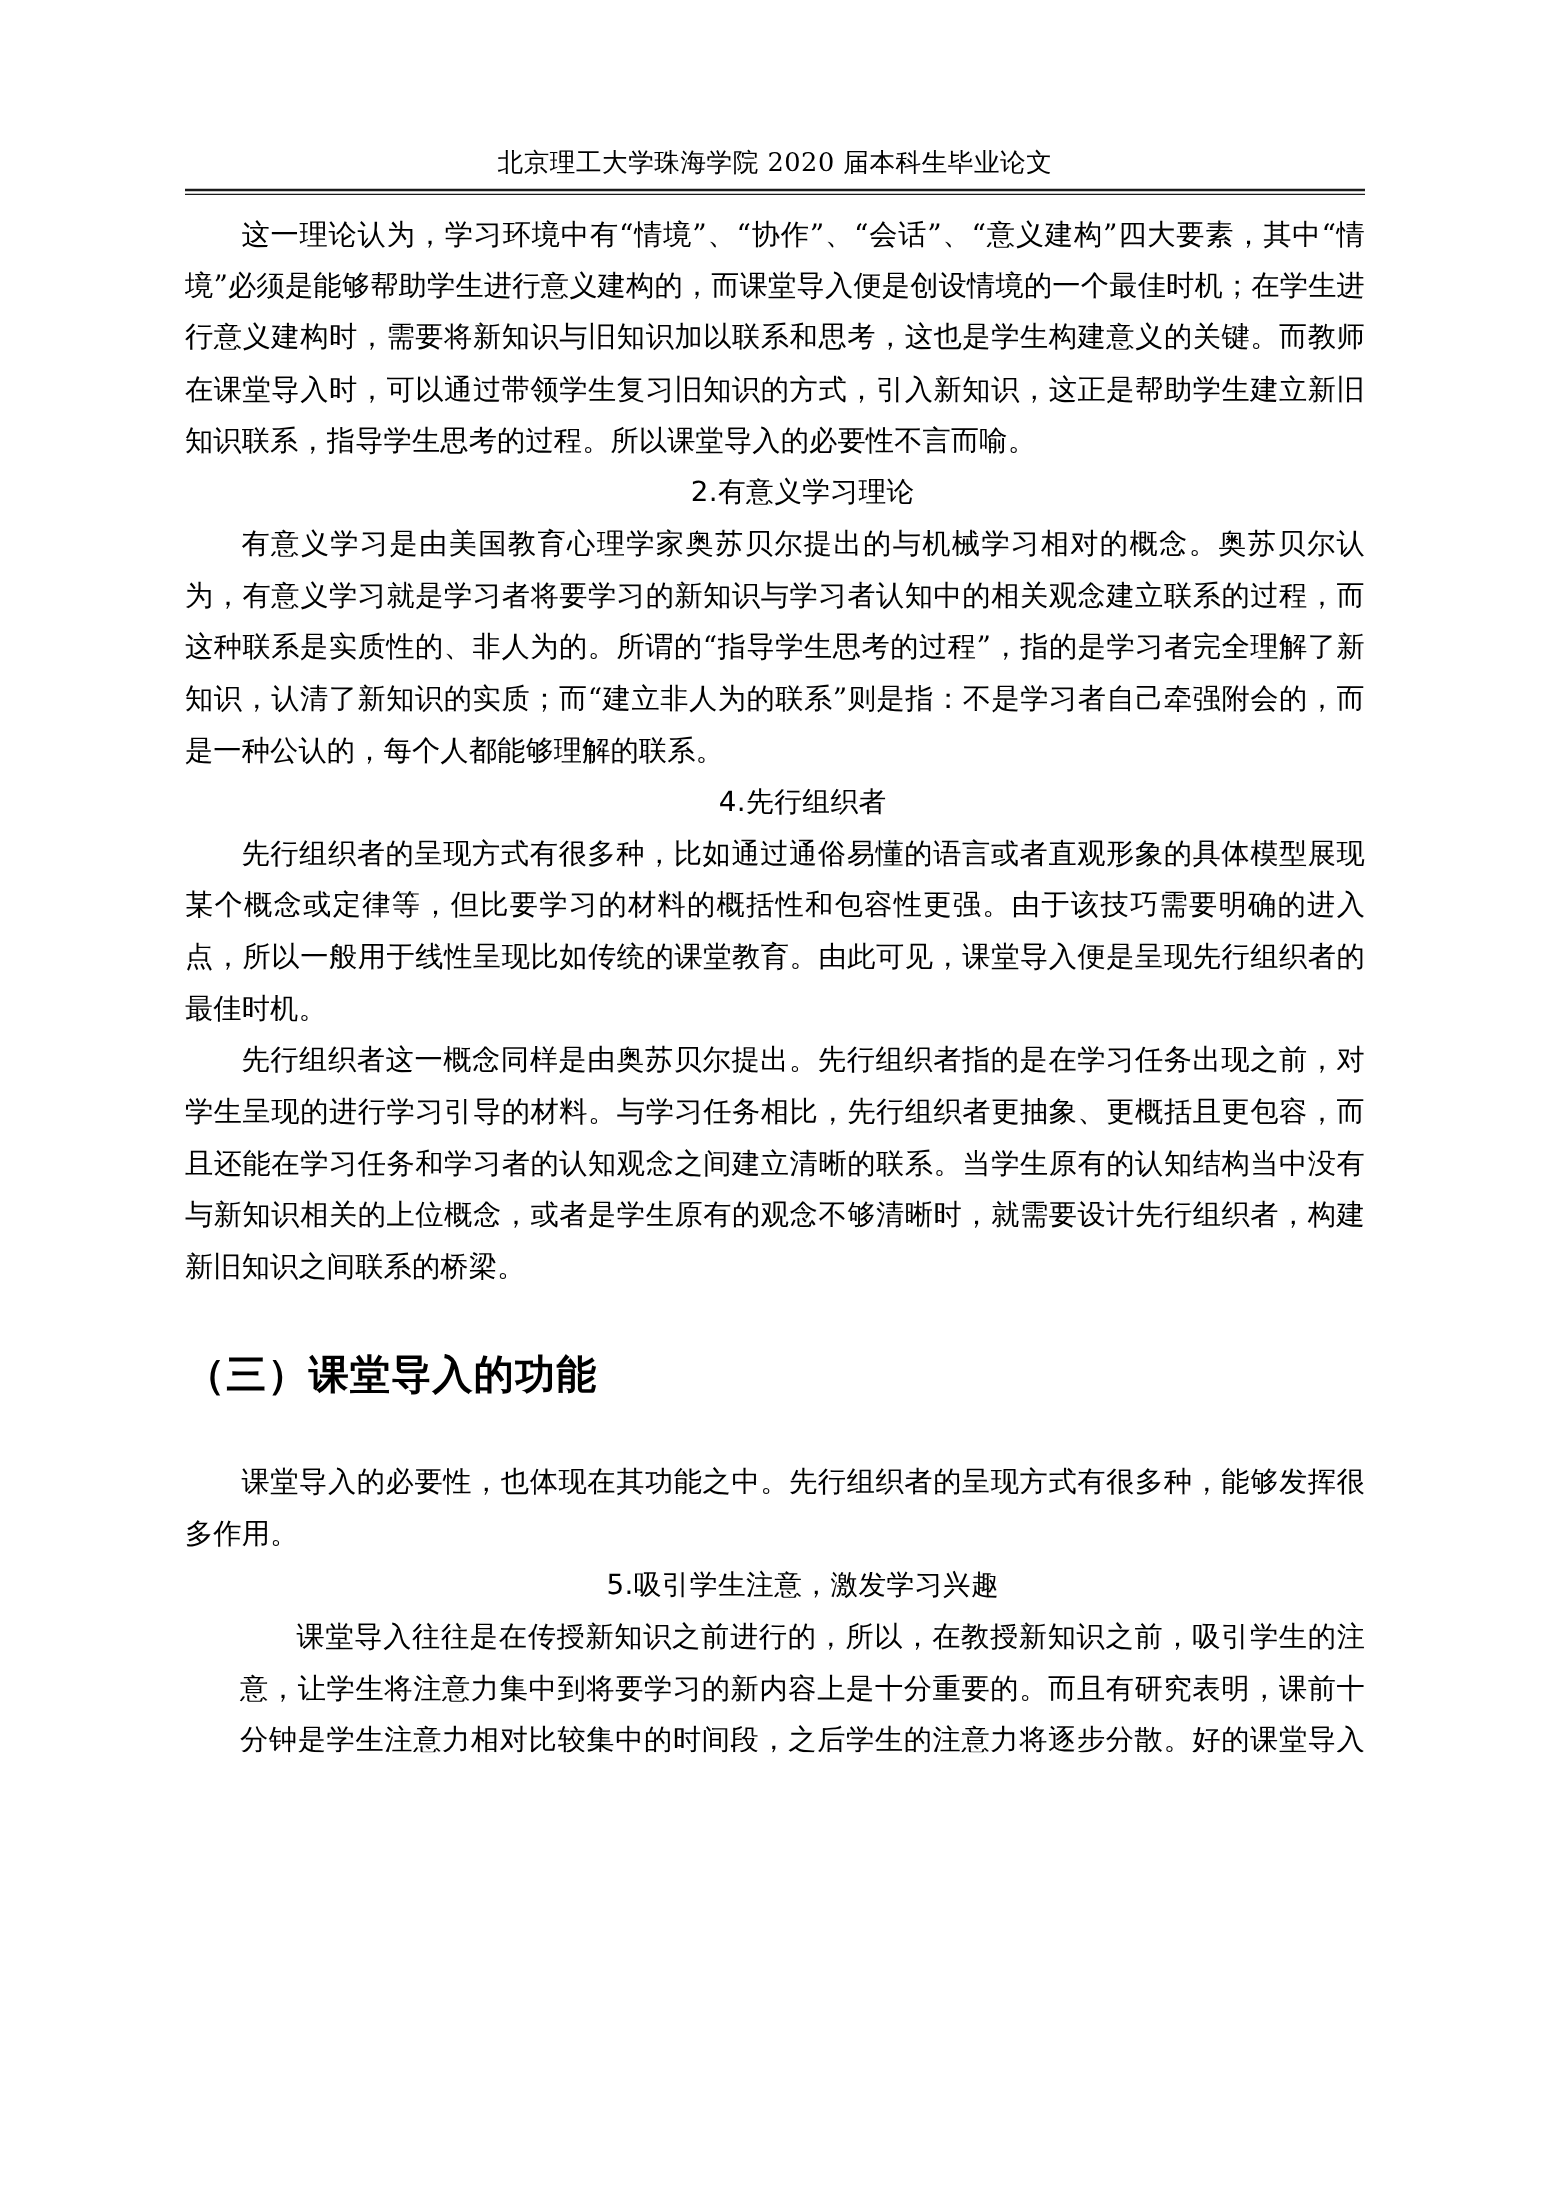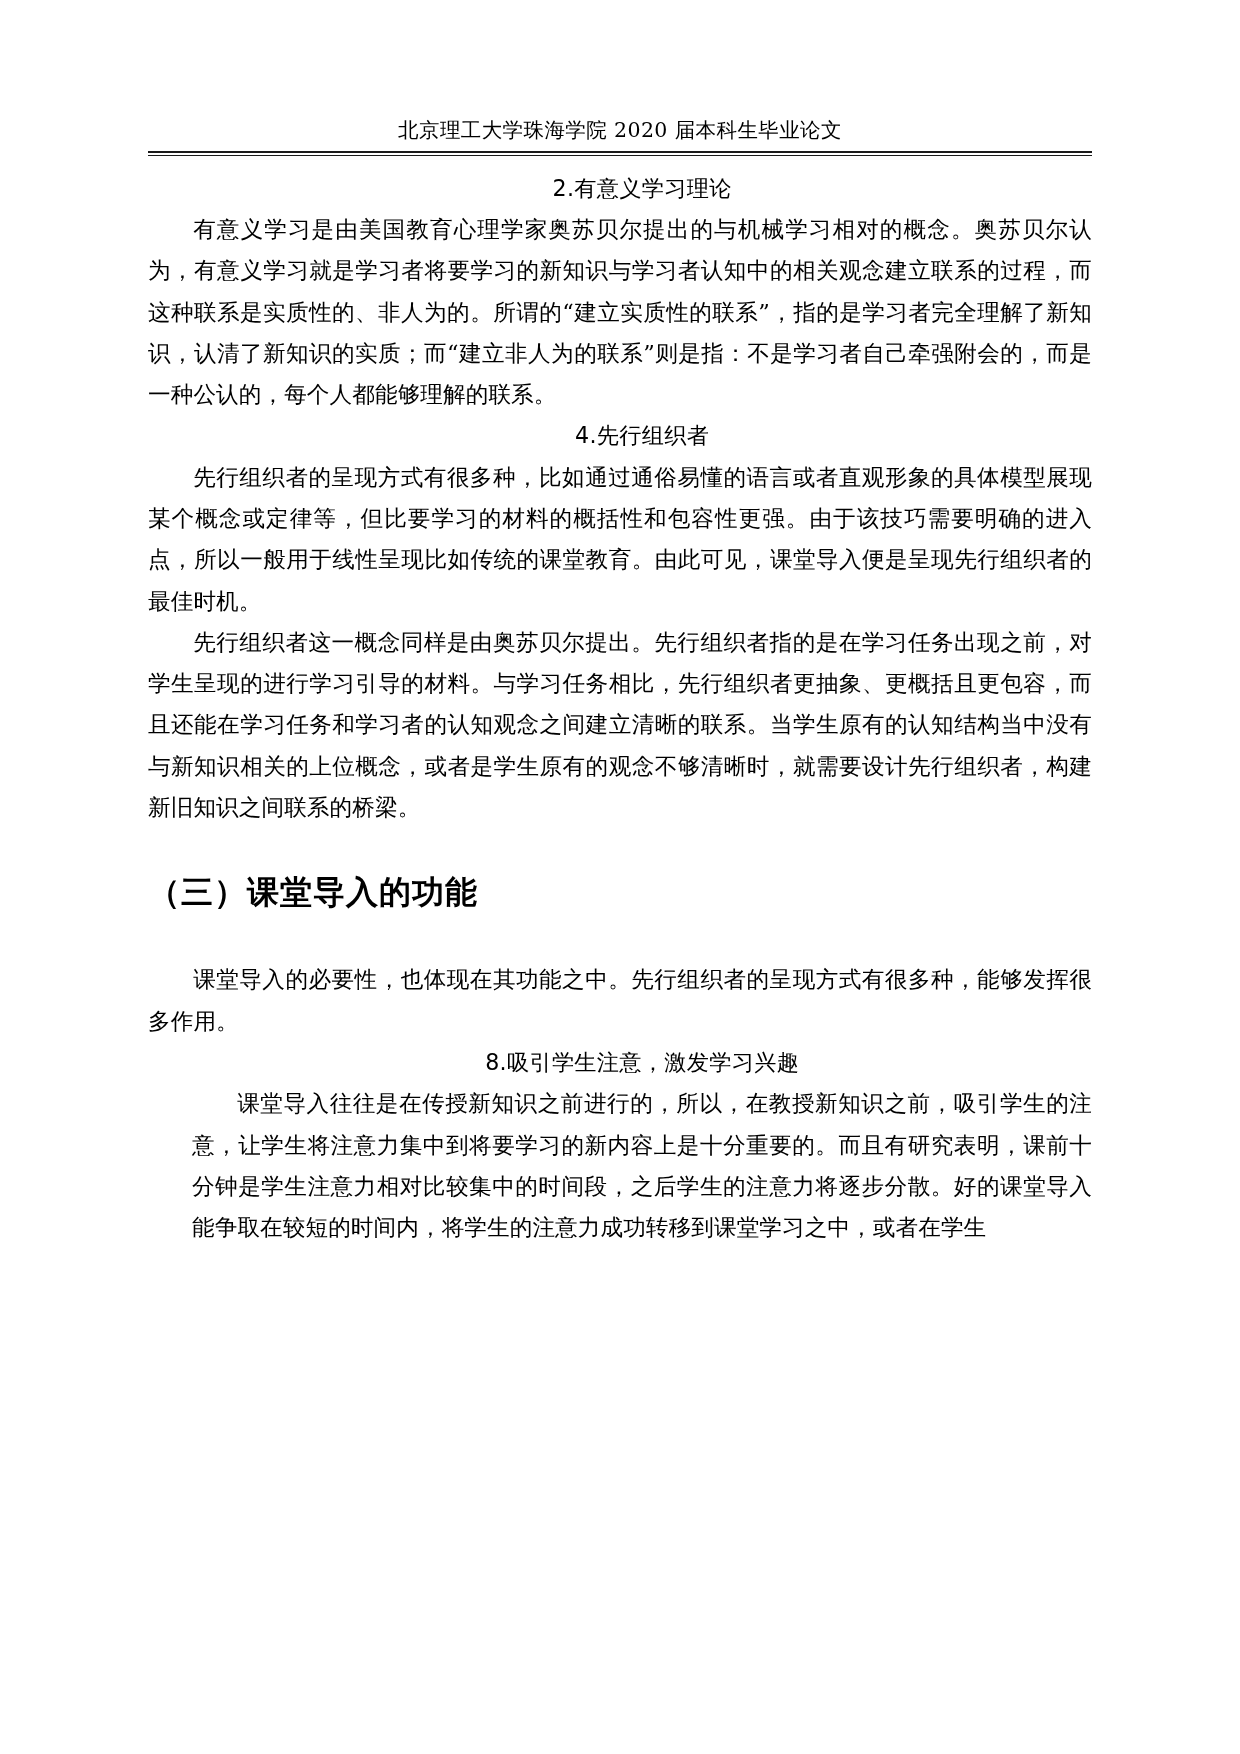--- a/index.html
+++ b/index.html
@@ -97,41 +97,42 @@
 
   <div class="content">
 
     <div class="header-block">
       <div class="header-title">北京理工大学珠海学院 2020 届本科生毕业论文</div>
       <div class="header-rule"></div>
     </div>
 
     <div class="body-block">
 
+      <p class="para">这一理论认为，学习环境中有“情境”、“协作”、“会话”、“意义建构”四大要素，其中“情境”必须是能够帮助学生进行意义建构的，而课堂导入便是创设情境的一个最佳时机；在学生进行意义建构时，需要将新知识与旧知识加以联系和思考，这也是学生构建意义的关键。而教师在课堂导入时，可以通过带领学生复习旧知识的方式，引入新知识，这正是帮助学生建立新旧知识联系，指导学生思考的过程。所以课堂导入的必要性不言而喻。</p>
 
       <h4 class="sub-heading">2.有意义学习理论</h4>
 
-      <p class="para">有意义学习是由美国教育心理学家奥苏贝尔提出的与机械学习相对的概念。奥苏贝尔认为，有意义学习就是学习者将要学习的新知识与学习者认知中的相关观念建立联系的过程，而这种联系是实质性的、非人为的。所谓的“建立实质性的联系”，指的是学习者完全理解了新知识，认清了新知识的实质；而“建立非人为的联系”则是指：不是学习者自己牵强附会的，而是一种公认的，每个人都能够理解的联系。</p>
+      <p class="para">有意义学习是由美国教育心理学家奥苏贝尔提出的与机械学习相对的概念。奥苏贝尔认为，有意义学习就是学习者将要学习的新知识与学习者认知中的相关观念建立联系的过程，而这种联系是实质性的、非人为的。所谓的“指导学生思考的过程”，指的是学习者完全理解了新知识，认清了新知识的实质；而“建立非人为的联系”则是指：不是学习者自己牵强附会的，而是一种公认的，每个人都能够理解的联系。</p>
 
 
       <h4 class="sub-heading">4.先行组织者</h4>
 
       <p class="para">先行组织者的呈现方式有很多种，比如通过通俗易懂的语言或者直观形象的具体模型展现某个概念或定律等，但比要学习的材料的概括性和包容性更强。由于该技巧需要明确的进入点，所以一般用于线性呈现比如传统的课堂教育。由此可见，课堂导入便是呈现先行组织者的最佳时机。</p>
 
       <p class="para">先行组织者这一概念同样是由奥苏贝尔提出。先行组织者指的是在学习任务出现之前，对学生呈现的进行学习引导的材料。与学习任务相比，先行组织者更抽象、更概括且更包容，而且还能在学习任务和学习者的认知观念之间建立清晰的联系。当学生原有的认知结构当中没有与新知识相关的上位概念，或者是学生原有的观念不够清晰时，就需要设计先行组织者，构建新旧知识之间联系的桥梁。</p>
 
       <div class="gap-before-section"></div>
 
       <h3 class="section-heading">（三）课堂导入的功能</h3>
 
       <div class="gap-after-section"></div>
 
       <p class="para">课堂导入的必要性，也体现在其功能之中。先行组织者的呈现方式有很多种，能够发挥很多作用。</p>
 
-      <h4 class="sub-heading">8.吸引学生注意，激发学习兴趣</h4>
+      <h4 class="sub-heading">5.吸引学生注意，激发学习兴趣</h4>
 
       <p class="para">课堂导入往往是在传授新知识之前进行的，所以，在教授新知识之前，吸引学生的注意，让学生将注意力集中到将要学习的新内容上是十分重要的。而且有研究表明，课前十分钟是学生注意力相对比较集中的时间段，之后学生的注意力将逐步分散。好的课堂导入能争取在较短的时间内，将学生的注意力成功转移到课堂学习之中，或者在学生</p>
 
     </div>
   </div>
 
   <div class="page-number">5</div>
 
 </div>
 

